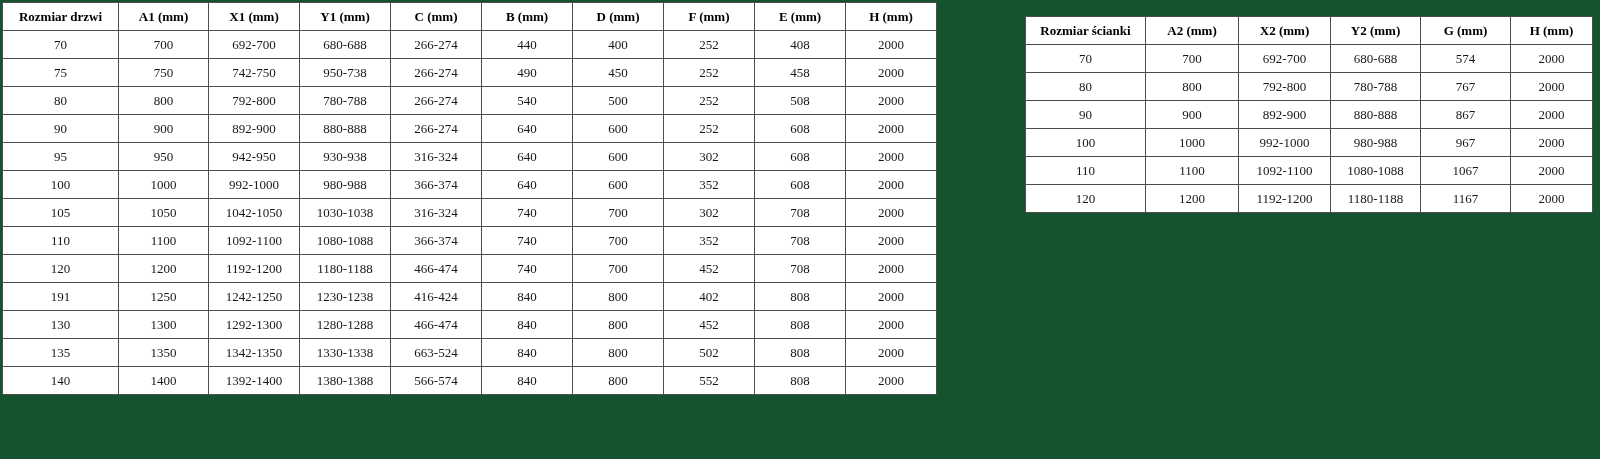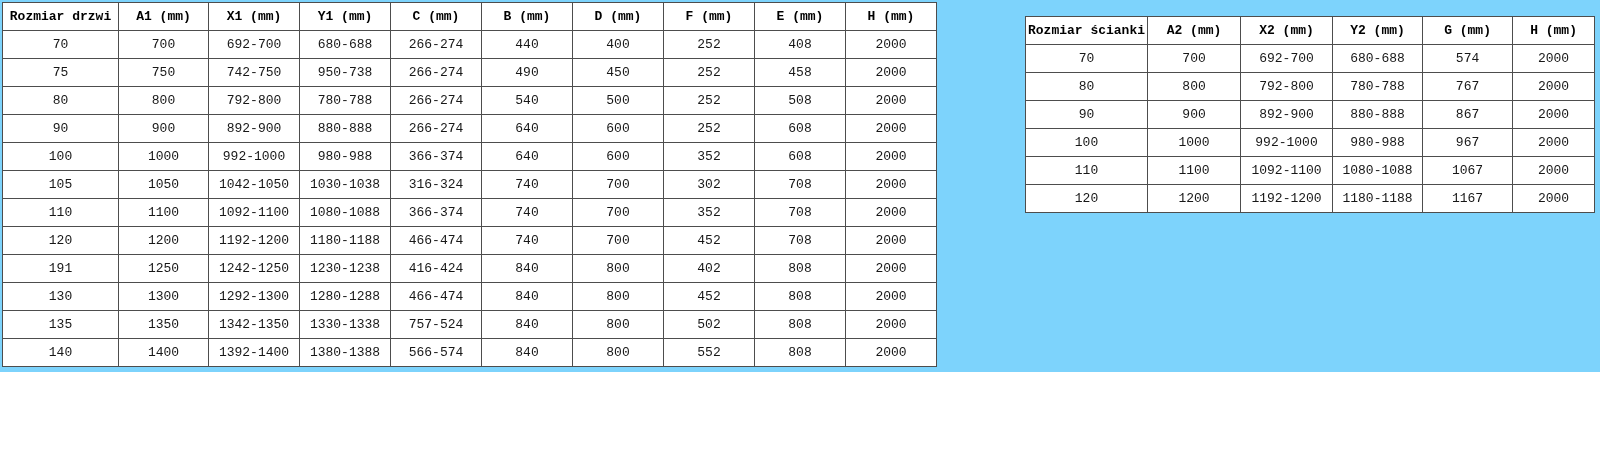--- a/index.html
+++ b/index.html
@@ -3,24 +3,24 @@
 <meta charset="utf-8">
 <style>
   html, body {
     margin: 0;
     padding: 0;
     background: #ffffff;
   }
   .canvas {
     position: relative;
     width: 1600px;
-    height: 372px;
-    background: #7dd3fc;
+    height: 459px;
+    background: #14532d;
     overflow: hidden;
-    font-family: Liberation Mono, monospace;
+    font-family: Liberation Serif, serif;
   }
   table.size-table {
     position: absolute;
     border-collapse: collapse;
     table-layout: fixed;
     background: #ffffff;
   }
   table.size-table th,
   table.size-table td {
     border: 1px solid #4d4d4d;
@@ -115,20 +115,32 @@
           <td>892-900</td>
           <td>880-888</td>
           <td>266-274</td>
           <td>640</td>
           <td>600</td>
           <td>252</td>
           <td>608</td>
           <td>2000</td>
         </tr>
         <tr>
+          <td>95</td>
+          <td>950</td>
+          <td>942-950</td>
+          <td>930-938</td>
+          <td>316-324</td>
+          <td>640</td>
+          <td>600</td>
+          <td>302</td>
+          <td>608</td>
+          <td>2000</td>
+        </tr>
+        <tr>
           <td>100</td>
           <td>1000</td>
           <td>992-1000</td>
           <td>980-988</td>
           <td>366-374</td>
           <td>640</td>
           <td>600</td>
           <td>352</td>
           <td>608</td>
           <td>2000</td>
@@ -191,21 +203,21 @@
           <td>800</td>
           <td>452</td>
           <td>808</td>
           <td>2000</td>
         </tr>
         <tr>
           <td>135</td>
           <td>1350</td>
           <td>1342-1350</td>
           <td>1330-1338</td>
-          <td>757-524</td>
+          <td>663-524</td>
           <td>840</td>
           <td>800</td>
           <td>502</td>
           <td>808</td>
           <td>2000</td>
         </tr>
         <tr>
           <td>140</td>
           <td>1400</td>
           <td>1392-1400</td>

